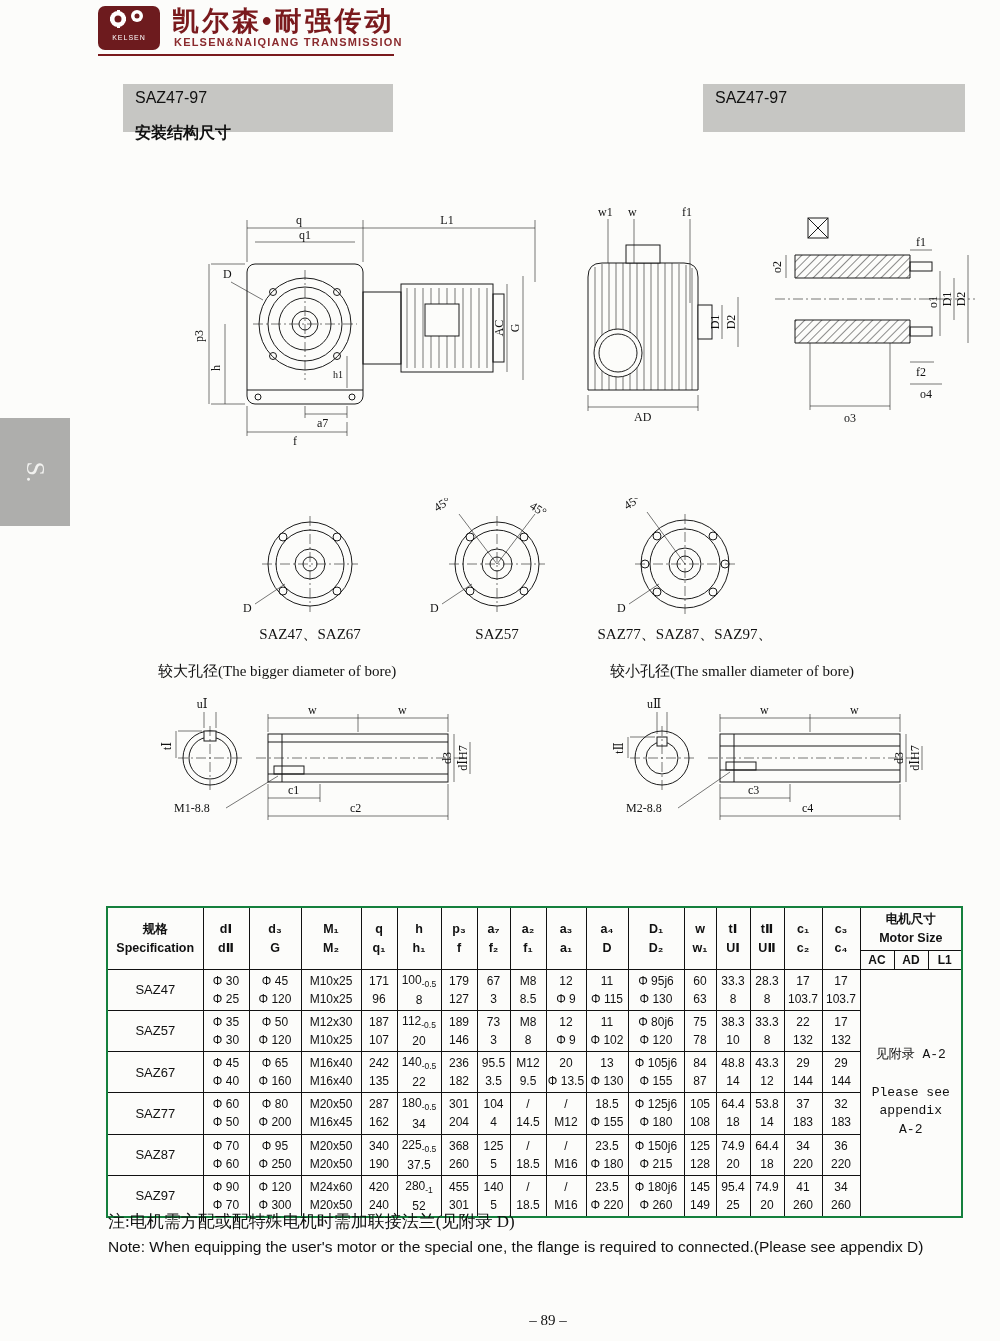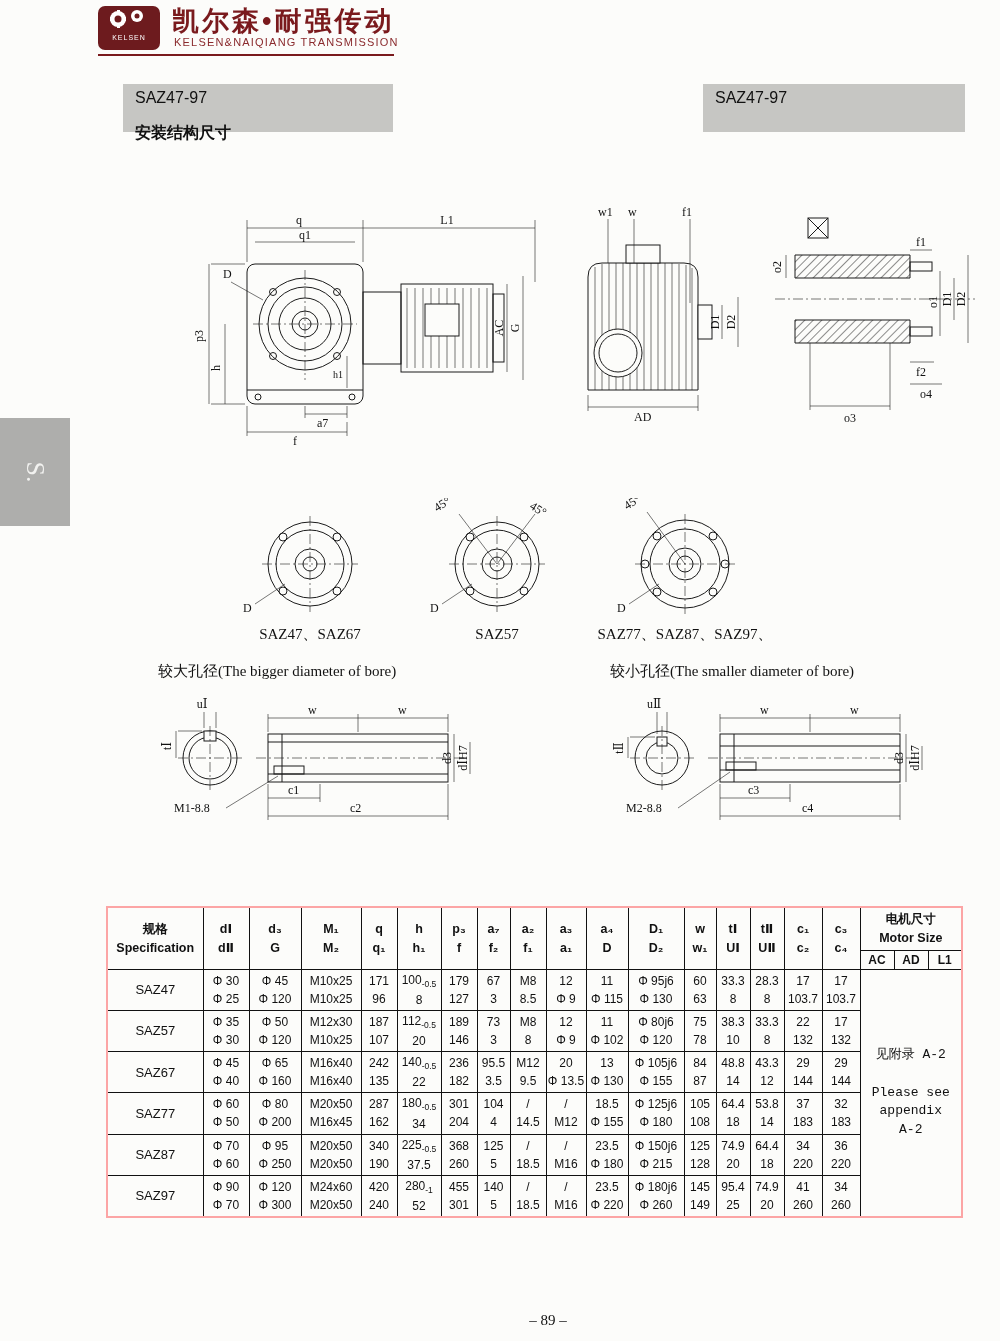--- a/index.html
+++ b/index.html
@@ -8,21 +8,21 @@
     background:#fcfcfa; overflow:hidden; color:#111;
     font-family:"Liberation Sans","DejaVu Sans",sans-serif;
     outline:1px solid #c9c9c5;
   }
   
   .logo-box { position:absolute; left:98px; top:6px; width:62px; height:44px;
     background:#6d1b1e; border-radius:7px; text-align:center; }
   .logo-kelsen { display:block; color:#fff; font-size:7px; letter-spacing:1px; margin-top:-2px; }
   .brand-cn { position:absolute; left:172px; top:3px; font-size:27px; font-weight:bold;
     color:#7a1a1d; letter-spacing:3px; }
-  .brand-en { position:absolute; left:174px; top:36px; font-size:11px; font-weight:normal;
+  .brand-en { position:absolute; left:174px; top:36px; font-size:11px; font-weight:bold;
     color:#8a2a2d; letter-spacing:1.2px; }
   .header-rule { position:absolute; left:98px; top:54px; width:296px; height:2px; background:#7a1a1d; }
   
   .title-block { position:absolute; background:#c6c6c3; padding:5px 12px; box-sizing:border-box; }
   .title-left { left:123px; top:84px; width:270px; height:48px; }
   .title-right { left:703px; top:84px; width:262px; height:48px; }
   .title-model { font-size:16px; font-weight:normal; }
   .title-sub { font-size:16px; font-weight:bold; margin-top:16px; }
   .title-right .title-sub { font-size:14.5px; }
   
@@ -35,21 +35,21 @@
   .dw .thin { stroke-width:0.6; }
   .dw .cl { stroke-width:0.6; stroke-dasharray:10 3 2 3; }
   .dw .wfill { fill:#fcfcfa; }
   .dw .hfill { fill:url(#h3); }
   .dw text { font:12px "Liberation Serif","DejaVu Serif",serif; fill:#111; stroke:none; }
   .dw text.small { font-size:10px; }
   .dw text.cap { font-size:15px; }
   .dw text.title { font-size:15px; }
   
   .spec-table-wrap { position:absolute; left:106px; top:906px; }
-  #spec-table { border-collapse:collapse; table-layout:fixed; border:2px solid #fca5a5;padding-left:37px; }
+  #spec-table { border-collapse:collapse; table-layout:fixed; border:2px solid #15803d;padding-left:37px; }
   #spec-table th,#spec-table td { border:1px solid #111; text-align:center; vertical-align:middle;
     padding:1px 0; font-size:12px; color:#111; overflow:hidden; }
   #spec-table thead th { font-weight:bold; font-size:12.5px; height:40px; line-height:1.5; }
   #spec-table th.sub { height:16px; font-size:12px; line-height:1; }
   #spec-table tbody td { height:38px; line-height:1.5; }
   #spec-table td.spec { font-size:13px; }
   #spec-table td.motor { font-size:13px; line-height:1.45;font-family:Liberation Mono, monospace; }
   #spec-table sub { font-size:8.5px; }
   
   .note-cn { position:absolute; left:108px; top:1210px; font-size:17px;
@@ -873,16 +873,18 @@
             </td>
             <td>
               <div>34</div>
               <div>260</div>
             </td>
           </tr>
         </tbody>
       </table>
   </div>
 
+  <div class="note-cn">注:电机需方配或配特殊电机时需加联接法兰(见附录 D)</div>
+  <div class="note-en">Note: When equipping the user's motor or the special one, the flange is required to connected.(Please see appendix D)</div>
 
   <div class="page-number">– 89 –</div>
 
 </div>
 
 </body></html>

